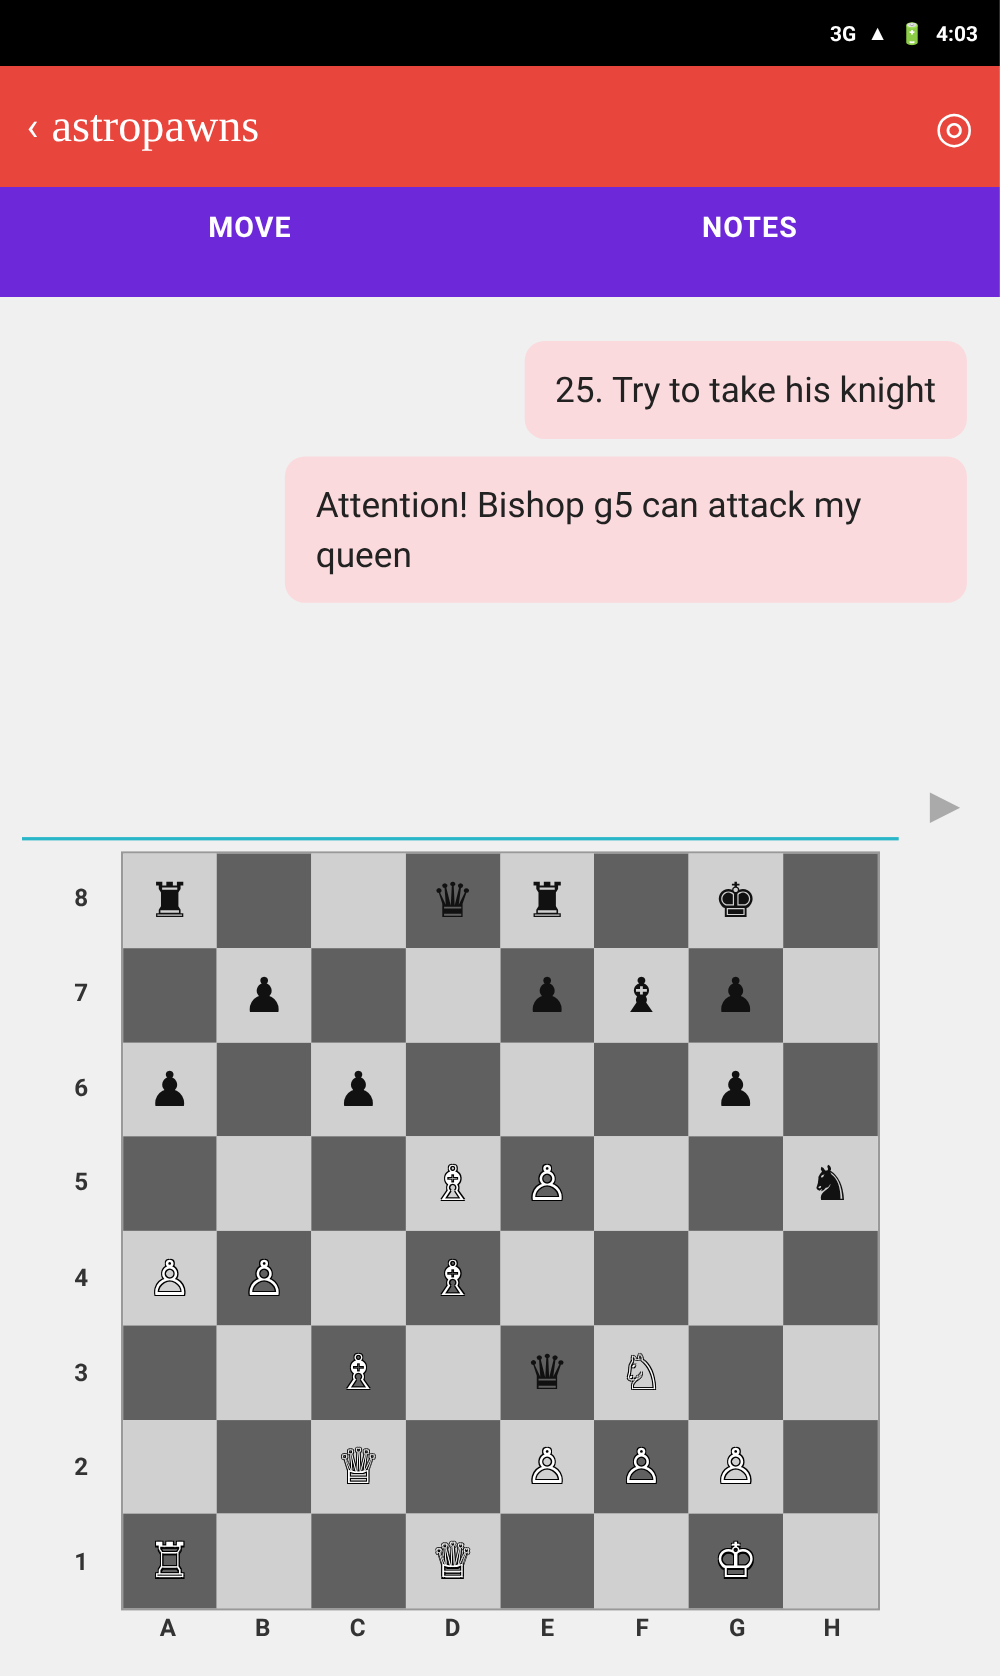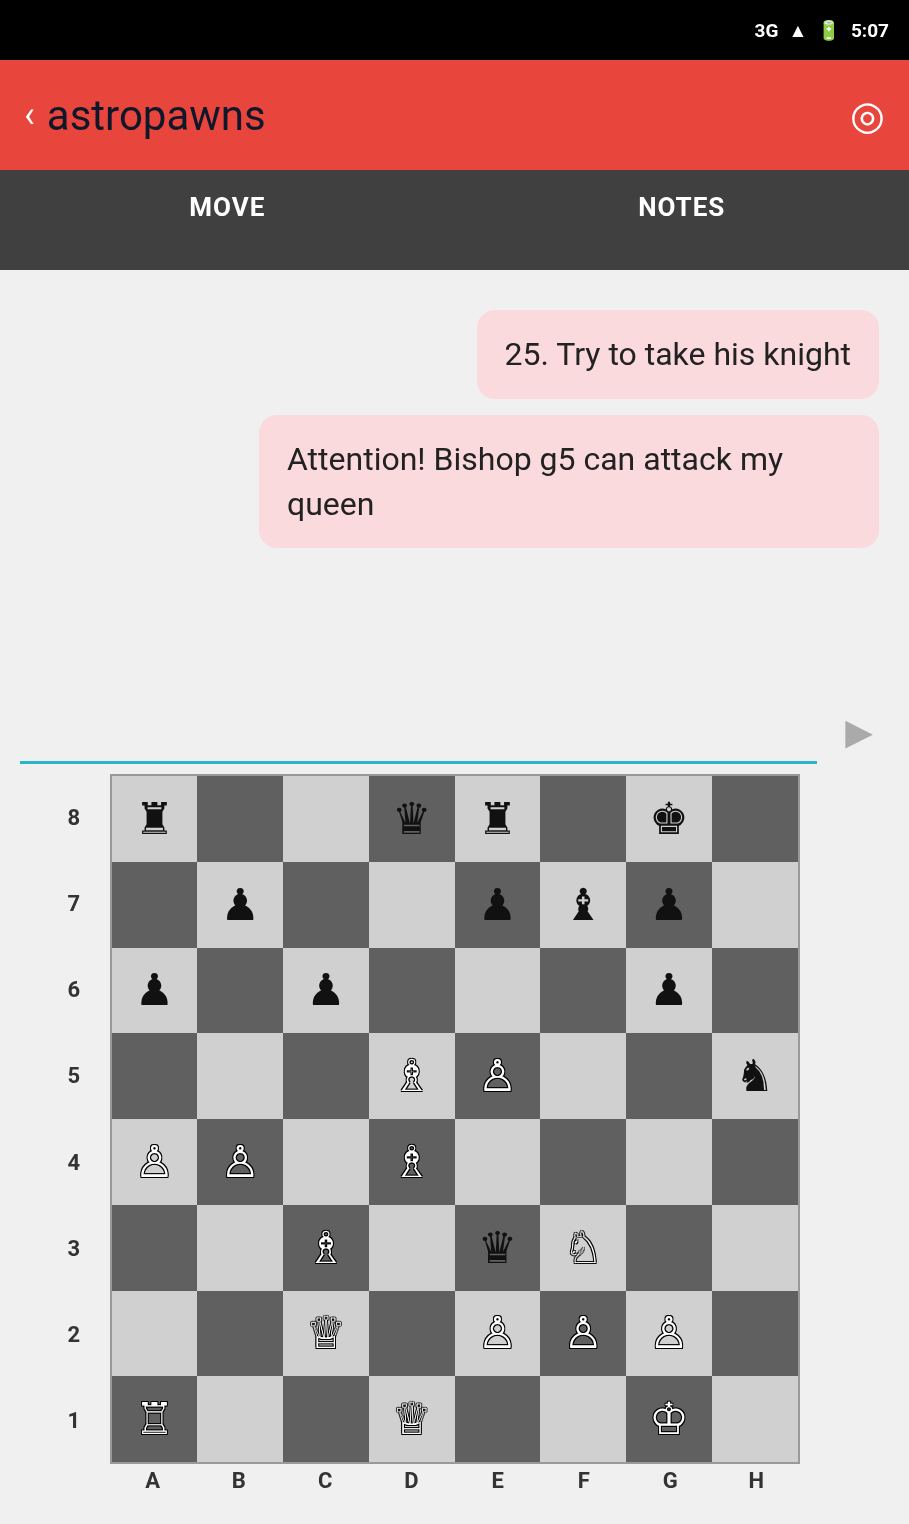--- a/index.html
+++ b/index.html
@@ -43,34 +43,35 @@
       display: flex;
       align-items: center;
       gap: 12px;
     }
     .back-arrow {
       color: #fff;
       font-size: 36px;
       cursor: pointer;
     }
     .app-title {
-      color: #0f172a;
+      color: #ffffff;
       font-size: 42px;
       font-weight: 400;
+      font-family: Liberation Serif, serif;
     }
     .target-icon {
       color: #fff;
       font-size: 40px;
     }
 
     
     #tab-bar {
       width: 909px;
       height: 100px;
-      background: #404040;
+      background: #6d28d9;
       display: flex;
       align-items: flex-end;
       padding-top: 8px;
       position: relative;
     }
     .tab {
       flex: 1;
       height: 100%;
       display: flex;
       flex-direction: column;
@@ -224,21 +225,21 @@
       padding-top: 4px;
     }
   </style>
 </head>
 <body>
 
 <div id="status-bar">
   <span class="status-text">3G</span>
   <span class="status-text">▲</span>
   <span class="status-text">🔋</span>
-  <span class="status-text">5:07</span>
+  <span class="status-text">4:03</span>
 </div>
 
 <div id="app-bar">
   <div id="app-bar-left">
     <span class="back-arrow">‹</span>
     <span class="app-title">astropawns</span>
   </div>
   <span class="target-icon">◎</span>
 </div>
 

